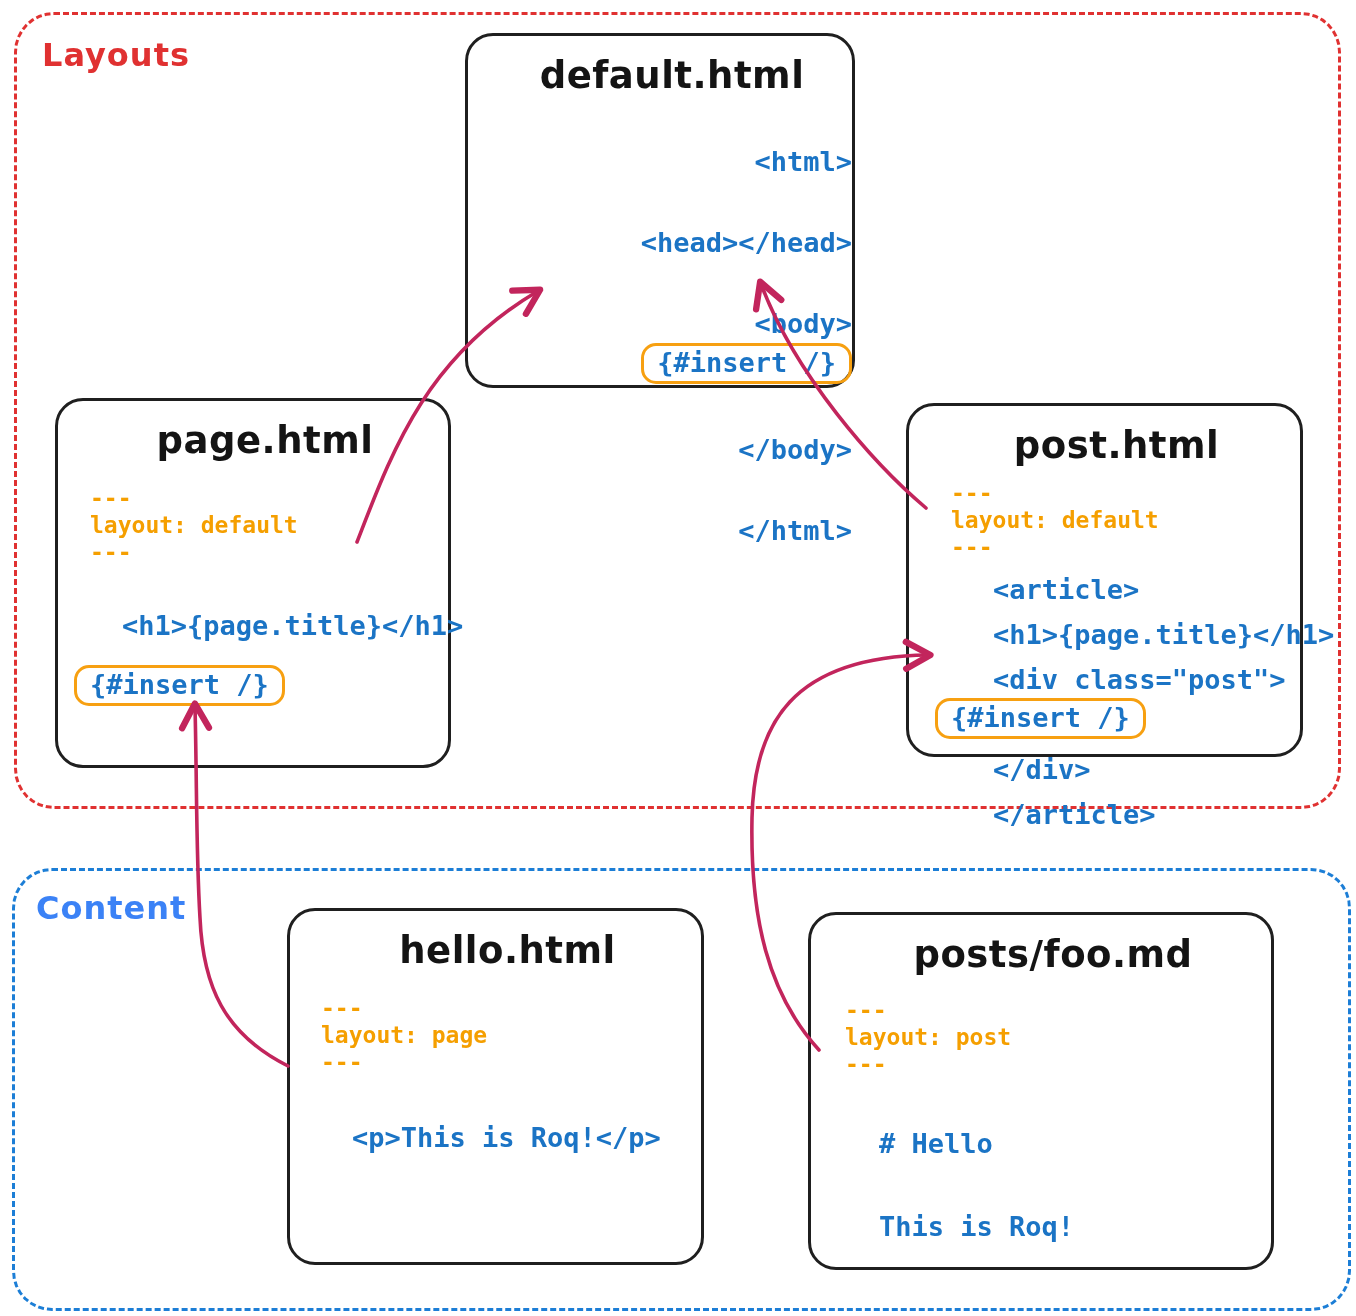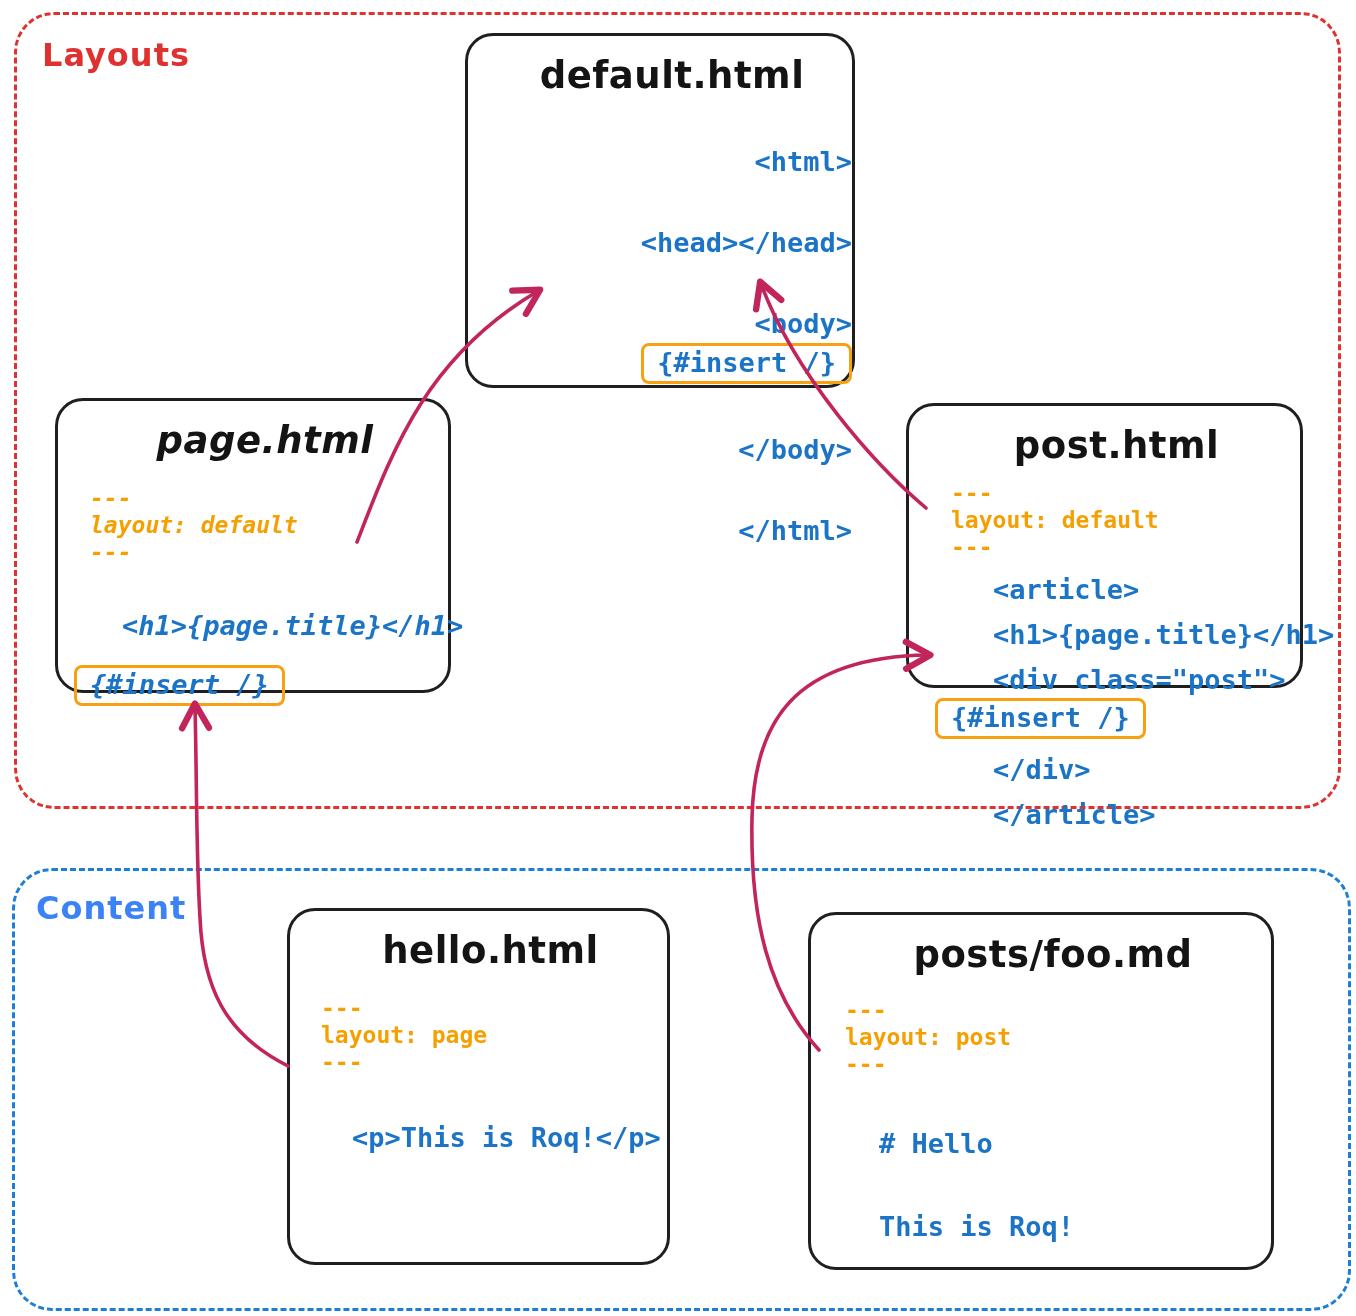--- a/index.html
+++ b/index.html
@@ -30,23 +30,23 @@
 
   
   .filebox{
     position:absolute;
     background:#ffffff;
     border:3px solid #1f1f1f;
     border-radius:28px;
     box-sizing:border-box;
   }
   #box-default{left:465px;top:33px;width:390px;height:355px;}
-  #box-page{left:55px;top:398px;width:396px;height:295px;font-style:italic;}
-  #box-post{left:906px;top:403px;width:397px;height:285px;}
-  #box-hello{left:287px;top:908px;width:383px;height:357px;}
+  #box-page{left:55px;top:398px;width:396px;height:370px;}
+  #box-post{left:906px;top:403px;width:397px;height:354px;}
+  #box-hello{left:287px;top:908px;width:417px;height:357px;}
   #box-foo{left:808px;top:912px;width:466px;height:358px;}
 
   .filebox .title{
     text-align:center;
     font-size:37px;font-weight:600;color:#141414;
     margin-top:18px;line-height:44px;
     font-family:"DejaVu Sans", sans-serif;
     letter-spacing:0.5px;
     padding-left:24px;
   }
@@ -68,21 +68,21 @@
   .line.fm{
     font-size:23px;line-height:27px;color:#f59f00;
   }
   .line.gap{height:22px;}
   #box-page .line.gap{height:20px;}
   #box-foo  .line.gap{height:28px;}
 
   .insert-chip{
     display:inline-block;
     border:3px solid #f7a011;
-    border-radius:8px;
+    border-radius:15px;
     padding:1px 13px 3px 13px;
     margin:2px 0 2px -16px;
     color:#1b74c5;
   }
 
   
   #arrows{
     position:absolute;left:0;top:0;width:1356px;height:1316px;
     pointer-events:none;
   }

